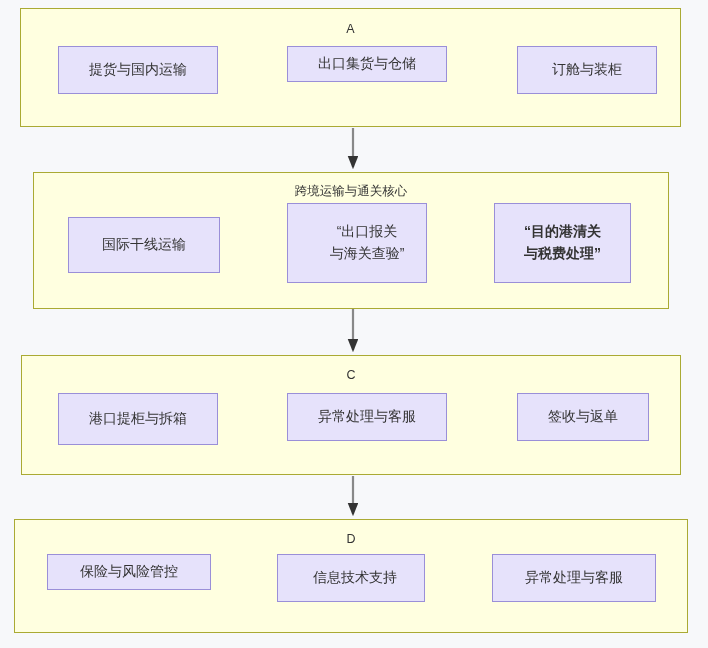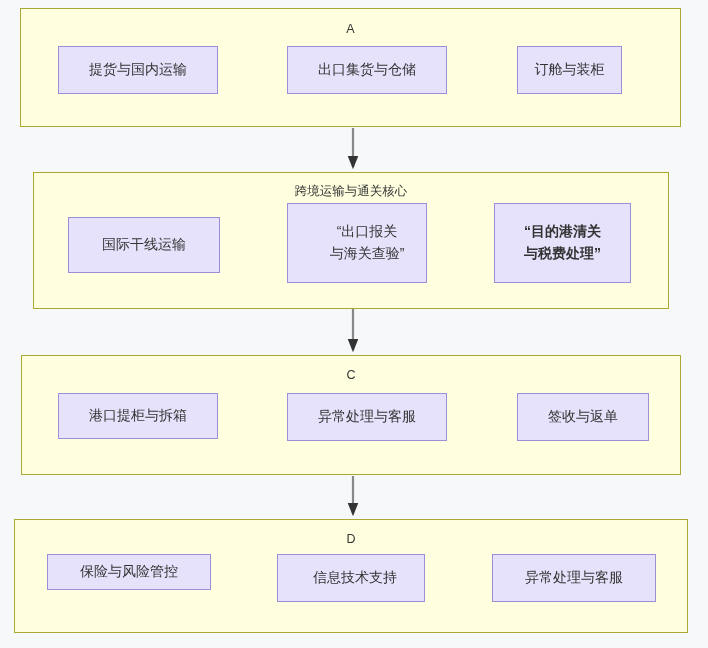--- a/index.html
+++ b/index.html
@@ -98,36 +98,36 @@
     <line class="edge-h" x1="426" y1="576" x2="485" y2="576" marker-end="url(#ah)"></line>
 
     <line class="edge-v" x1="353" y1="128" x2="353" y2="167" marker-end="url(#ahv)"></line>
     <line class="edge-v" x1="353" y1="309" x2="353" y2="350" marker-end="url(#ahv)"></line>
     <line class="edge-v" x1="353" y1="476" x2="353" y2="514" marker-end="url(#ahv)"></line>
   </svg>
 
   <div class="group" style="left:20px; top:8px; width:661px; height:119px;">
     <div class="group-label" style="top:14px;">A</div>
     <div class="node" style="left:37px; top:37px; width:160px; height:48px;">提货与国内运输</div>
-    <div class="node" style="left:266px; top:37px; width:160px; height:48px;">出口集货与仓储</div>
-    <div class="node" style="left:496px; top:37px; width:105px; height:48px;">订舱与装柜</div>
+    <div class="node" style="left:266px; top:37px; width:160px; height:36px;">出口集货与仓储</div>
+    <div class="node" style="left:496px; top:37px; width:140px; height:48px;">订舱与装柜</div>
   </div>
 
   <div class="group" style="left:33px; top:172px; width:636px; height:137px;">
     <div class="group-label" style="top:12px;">跨境运输与通关核心</div>
     <div class="node" style="left:34px; top:44px; width:152px; height:56px;">国际干线运输</div>
     <div class="node" style="left:253px; top:30px; width:140px; height:80px;padding-left:20px;">“出口报关
 与海关查验”</div>
     <div class="node" style="left:460px; top:30px; width:137px; height:80px;font-weight:bold;">“目的港清关
 与税费处理”</div>
   </div>
 
   <div class="group" style="left:21px; top:355px; width:660px; height:120px;">
     <div class="group-label" style="top:13px;">C</div>
-    <div class="node" style="left:36px; top:37px; width:160px; height:46px;">港口提柜与拆箱</div>
+    <div class="node" style="left:36px; top:37px; width:160px; height:52px;">港口提柜与拆箱</div>
     <div class="node" style="left:265px; top:37px; width:160px; height:48px;">异常处理与客服</div>
     <div class="node" style="left:495px; top:37px; width:132px; height:48px;">签收与返单</div>
   </div>
 
   <div class="group" style="left:14px; top:519px; width:674px; height:114px;">
     <div class="group-label" style="top:13px;">D</div>
     <div class="node" style="left:32px; top:34px; width:164px; height:36px;">保险与风险管控</div>
     <div class="node" style="left:262px; top:34px; width:148px; height:48px;padding-left:8px;">信息技术支持</div>
     <div class="node" style="left:477px; top:34px; width:164px; height:48px;">异常处理与客服</div>
   </div>

